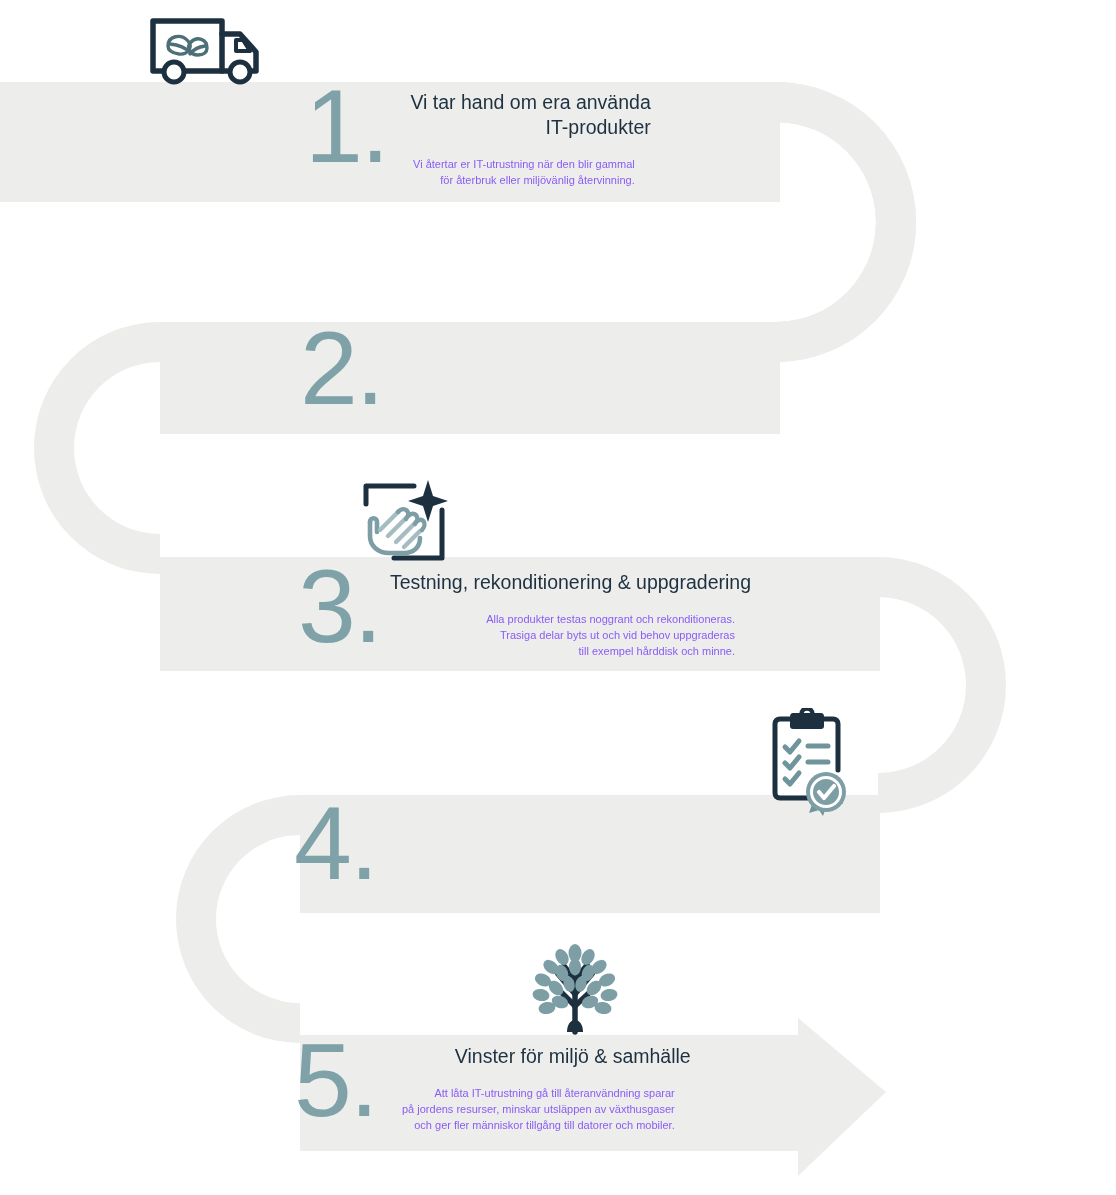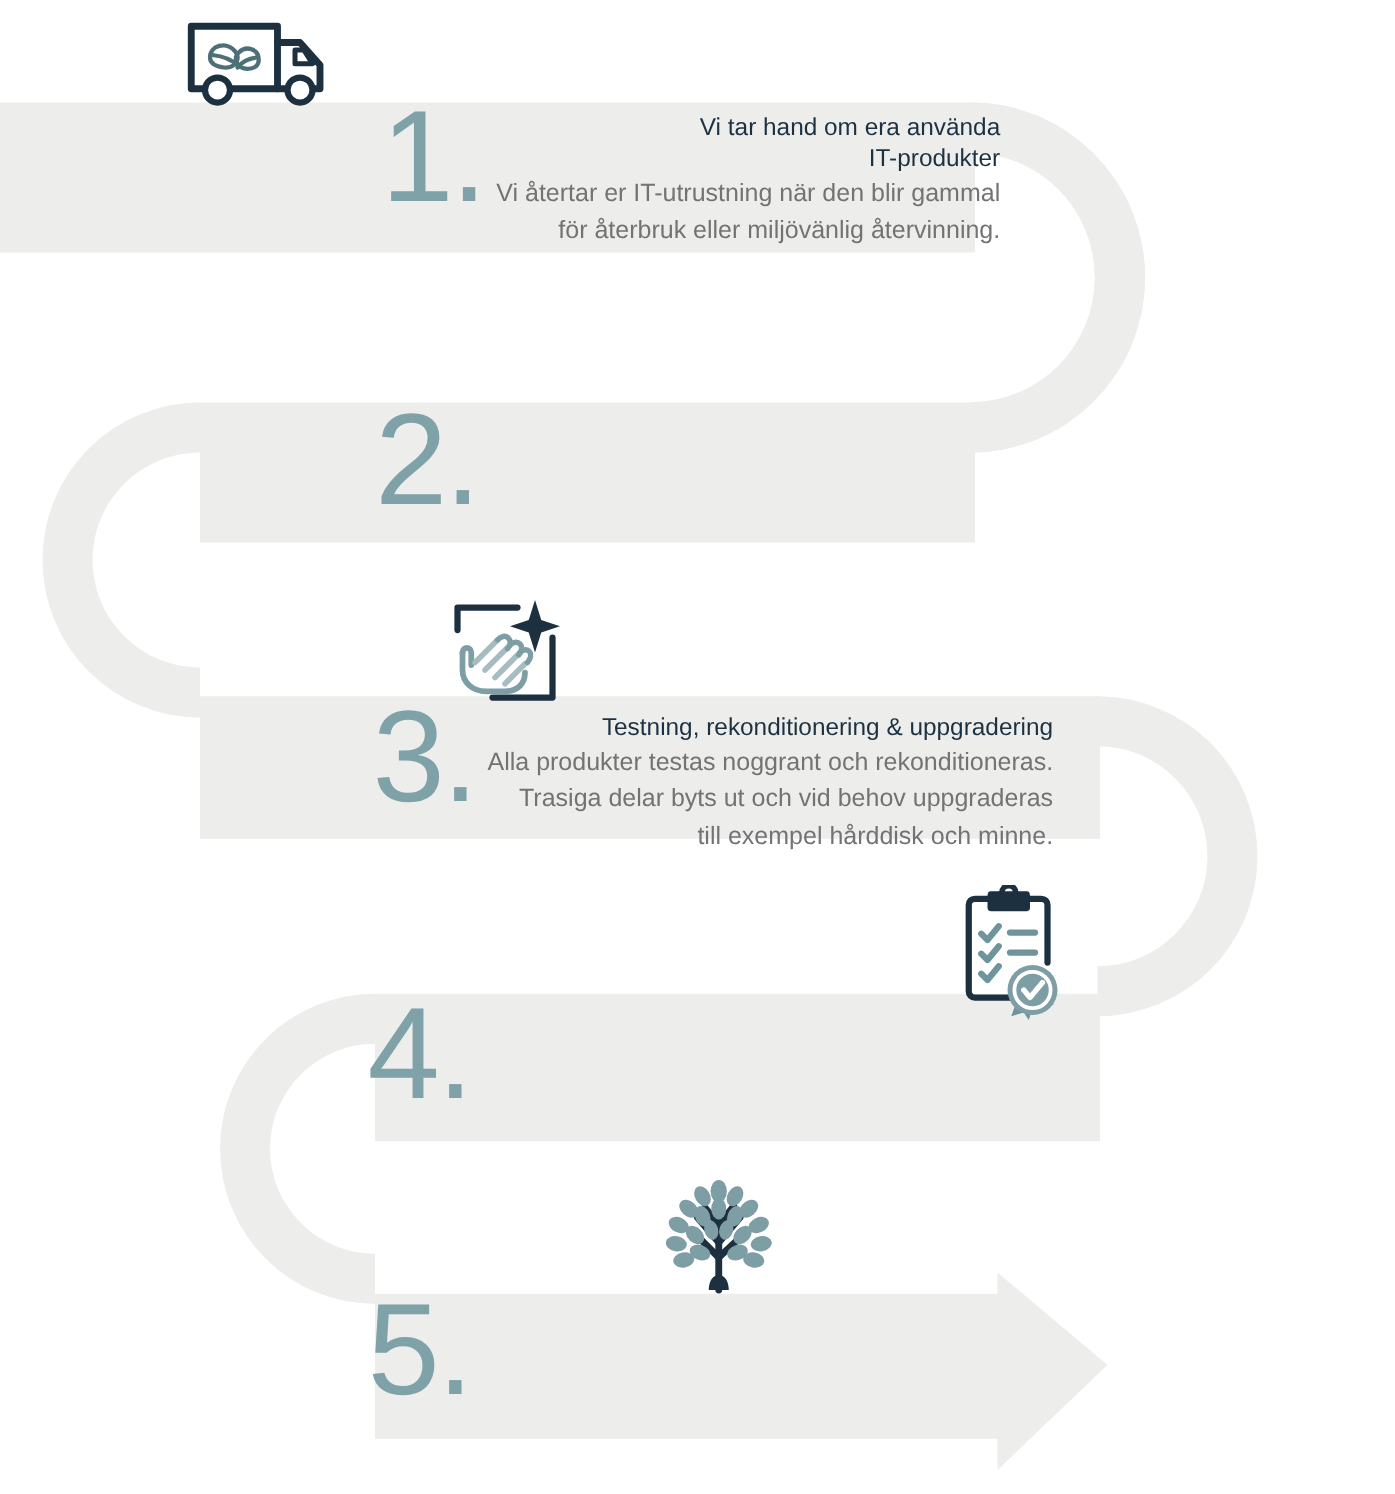--- a/index.html
+++ b/index.html
@@ -48,25 +48,25 @@
   }
   .step-title {
     font-size: 19.5px;
     line-height: 1.27;
     color: #1d3141;
     font-weight: 400;
     margin: 0 0 1px 0;
     white-space: pre-line;
   }
   .step-desc {
-    font-size: 20px;
+    font-size: 11px;
     line-height: 1.47;
-    color: #737373;
+    color: #8b5cf6;
     font-weight: 400;
-    margin: 0;
+    margin: 16px;
     white-space: pre-line;
   }
   .icon-box {
     position: absolute;
   }
   .icon-box svg { display: block; }
   
   #step-1 { left: 305px; top: 88px; }
   #step-2 { left: 300px; top: 330px; }
   #step-3 { left: 298px; top: 568px; }
@@ -267,15 +267,21 @@
   </div>
 
   <div class="step" id="step-4">
     <div class="step-num">4.</div>
     <div class="step-body">
     </div>
   </div>
 
   <div class="step" id="step-5">
     <div class="step-num">5.</div>
+    <div class="step-body">
+      <p class="step-title">Vinster för miljö &amp; samhälle</p>
+      <p class="step-desc">Att låta IT-utrustning gå till återanvändning sparar
+på  jordens resurser, minskar utsläppen av växthusgaser
+och ger fler människor tillgång till datorer och mobiler.</p>
+    </div>
   </div>
 
 </div>
 
 </body></html>

